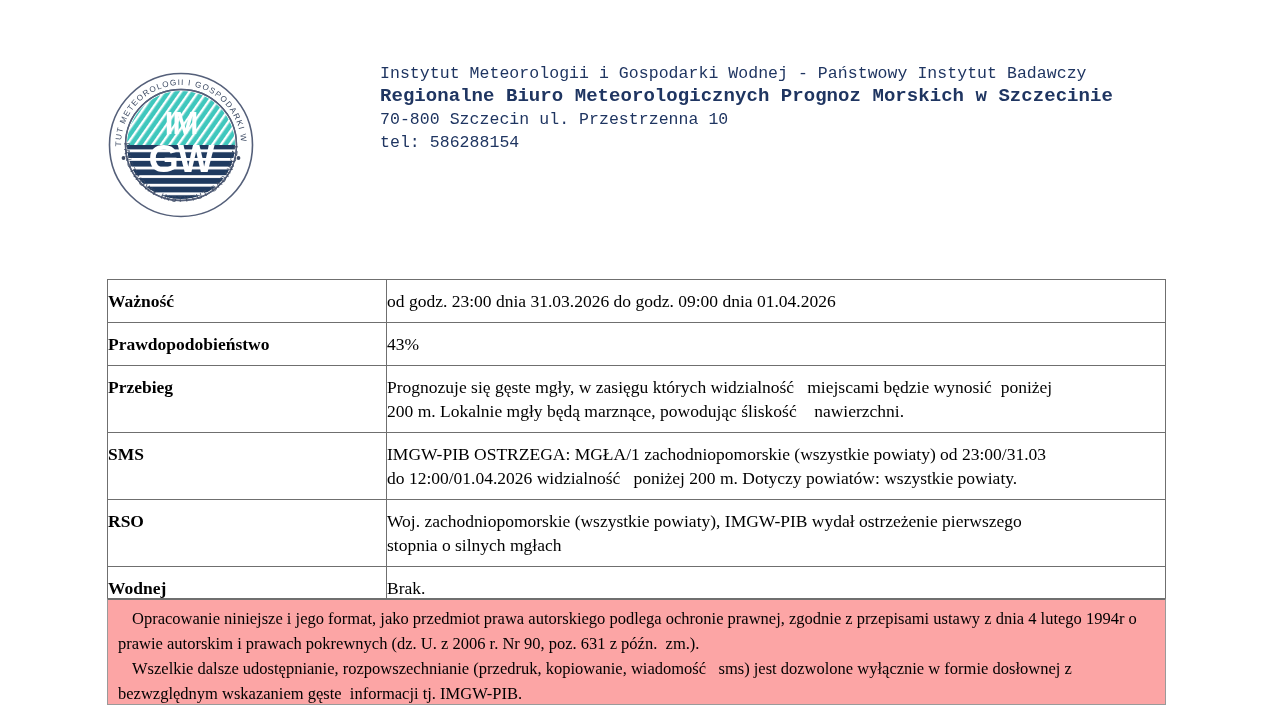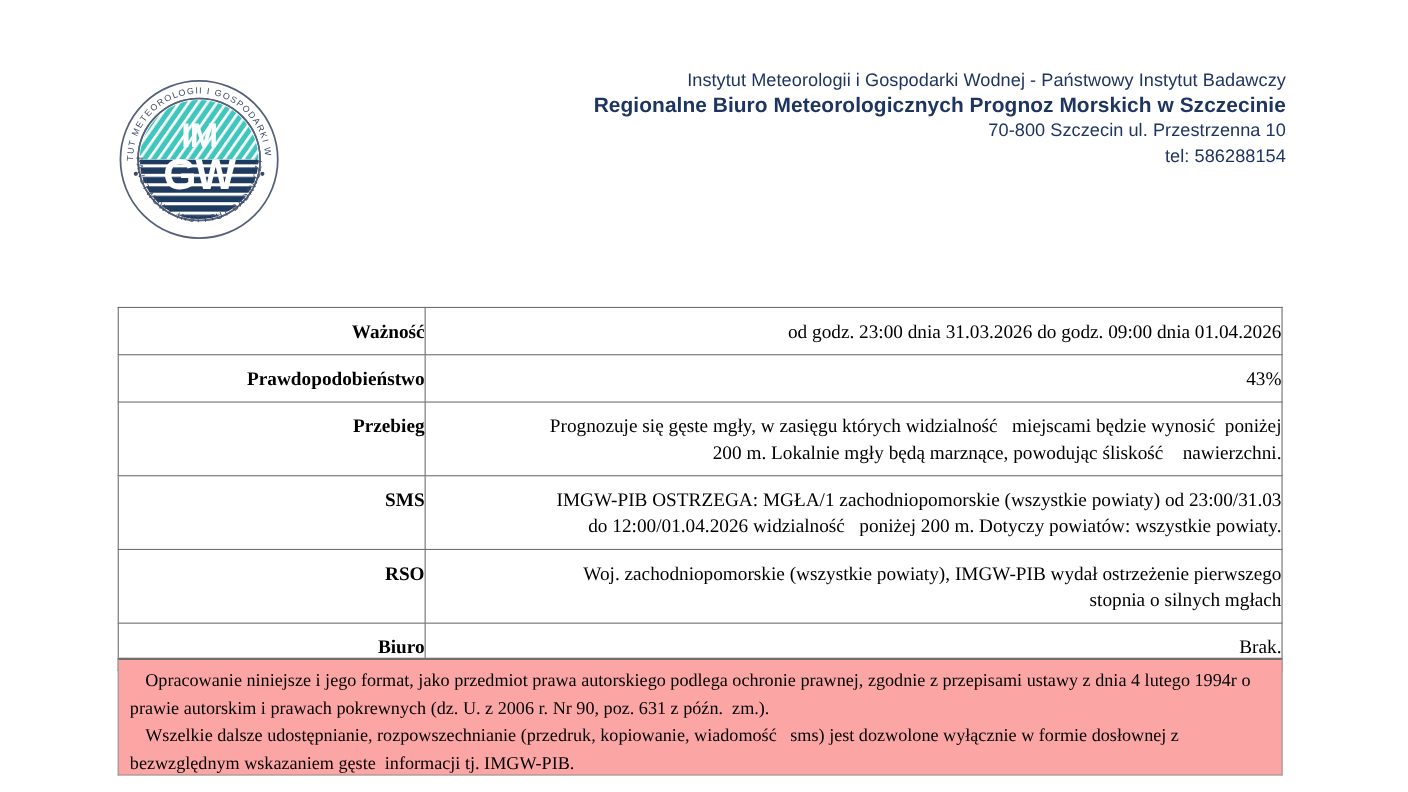--- a/index.html
+++ b/index.html
@@ -31,39 +31,37 @@
     width: 146px;
     height: 146px;
   }
   .logo-svg { display: block; width: 146px; height: 146px; }
 
   .header-text {
     position: absolute;
     left: 380px;
     top: 62px;
     width: 789px;
-    text-align: right;
     color: #1f3561;
-    font-family: Liberation Sans, sans-serif;
+    font-family: Liberation Mono, monospace;
   }
   .hdr-line {
     font-size: 16.5px;
     line-height: 23px;
     white-space: nowrap;
     letter-spacing: 0.05px;
   }
   .hdr-line.bold { font-weight: bold; font-size: 19px; }
 
   
   .table-wrap {
     position: absolute;
     left: 107px;
     top: 279px;
     width: 1059px;
-    text-align: right;
   }
   table.info {
     border-collapse: collapse;
     width: 1059px;
     table-layout: fixed;
   }
   table.info td {
     border: 1px solid #6f6f6f;
     vertical-align: top;
     padding: 9px 0 9px 0;
@@ -196,21 +194,21 @@
         </td>
       </tr>
       <tr>
         <td class="lbl">RSO</td>
         <td class="val">
           <span class="txt gapped">Woj. zachodniopomorskie (wszystkie powiaty), IMGW-PIB wydał ostrzeżenie pierwszego</span>
           <span class="txt gapped">stopnia o silnych mgłach</span>
         </td>
       </tr>
       <tr>
-        <td class="lbl">Biuro</td>
+        <td class="lbl">Wodnej</td>
         <td class="val">
           <span class="txt gapped">Brak.</span>
         </td>
       </tr>
     </tbody>
   </table>
 </div>
 
 <div class="notice">
   <p>Opracowanie niniejsze i jego format, jako przedmiot prawa autorskiego podlega ochronie prawnej, zgodnie z przepisami ustawy z dnia 4 lutego 1994r o prawie autorskim i prawach pokrewnych (dz. U. z 2006 r. Nr 90, poz. 631 z późn.  zm.).</p>

